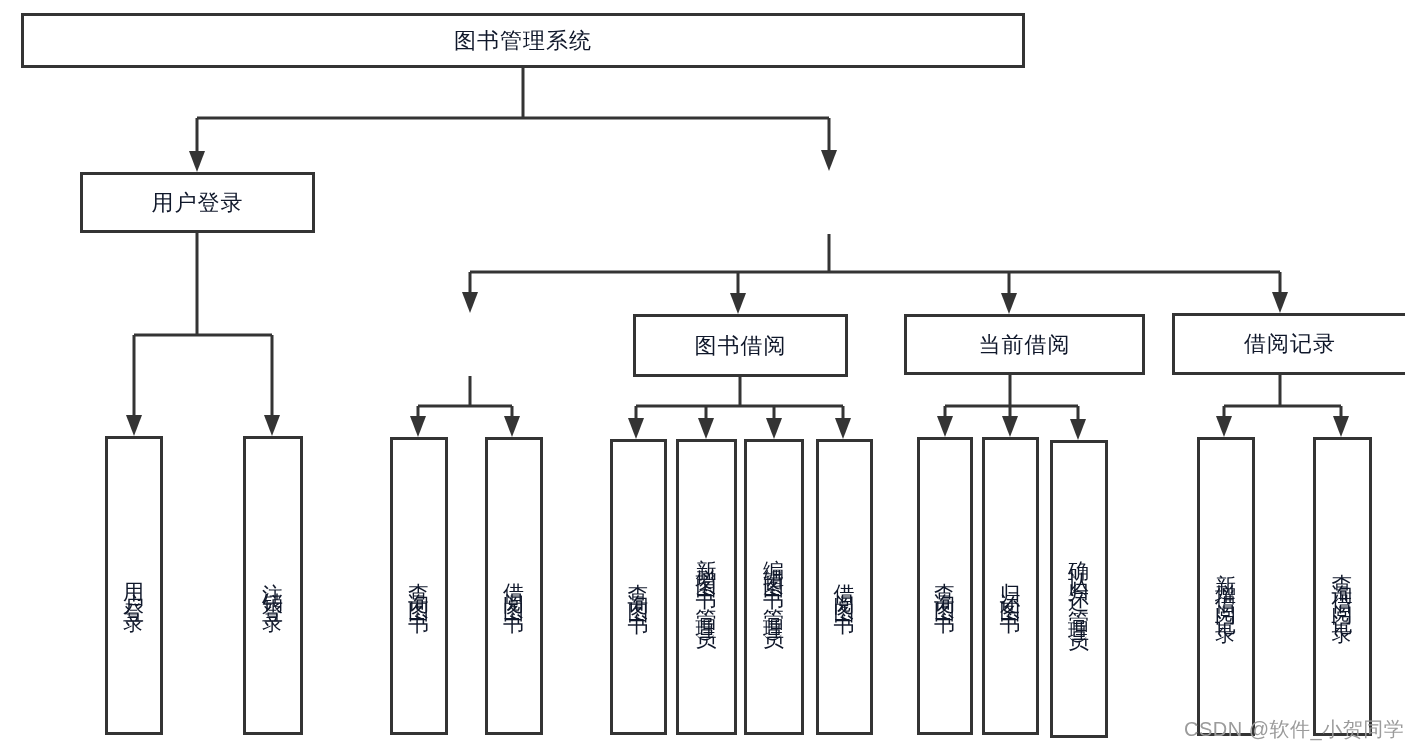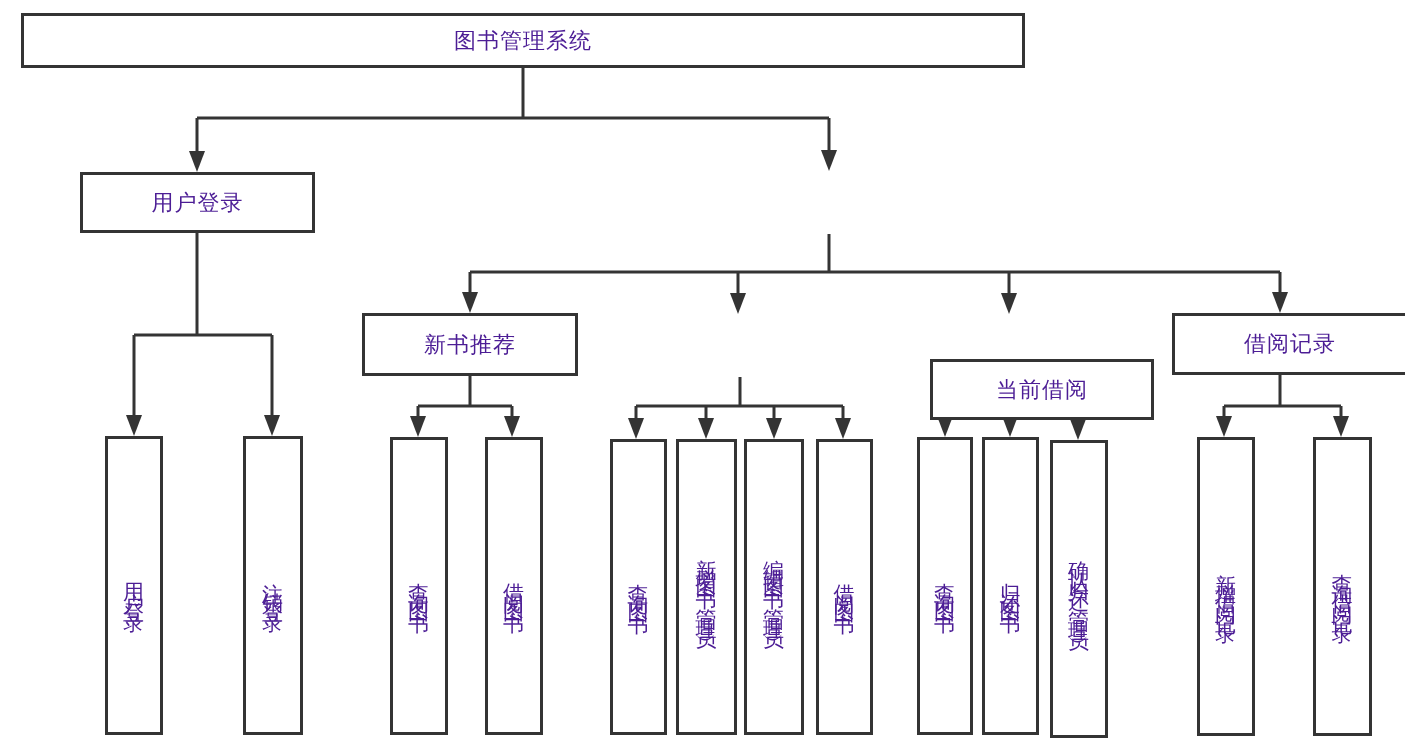--- a/index.html
+++ b/index.html
@@ -23,21 +23,21 @@
     pointer-events: none;
   }
   .box {
     position: absolute;
     box-sizing: border-box;
     border: 3px solid #343434;
     background: #ffffff;
     display: flex;
     align-items: center;
     justify-content: center;
-    color: #4c1d95;
+    color: #0f172a;
     z-index: 2;
   }
   .hlabel {
     font-size: 22px;
     letter-spacing: 1px;
     white-space: nowrap;
   }
   .vlabel {
     writing-mode: vertical-rl;
     text-orientation: mixed;
@@ -107,24 +107,24 @@
   </svg>
 
   <div class="box" style="left:21px; top:13px; width:1004px; height:55px;">
     <span class="root-label">图书管理系统</span>
   </div>
 
   <div class="box" style="left:80px; top:172px; width:235px; height:61px;">
     <span class="hlabel">用户登录</span>
   </div>
 
-  <div class="box" style="left:362px; top:313px; width:216px; height:63px;">
-    <span class="hlabel">新书推荐</span>
+  <div class="box" style="left:633px; top:314px; width:215px; height:63px;">
+    <span class="hlabel">图书借阅</span>
   </div>
-  <div class="box" style="left:930px; top:314px; width:224px; height:61px;margin-top:45px;">
+  <div class="box" style="left:904px; top:314px; width:241px; height:61px;">
     <span class="hlabel">当前借阅</span>
   </div>
   <div class="box" style="left:1172px; top:313px; width:236px; height:62px;">
     <span class="hlabel">借阅记录</span>
   </div>
 
   <div class="box" style="left:105px; top:436px; width:58px; height:299px;">
     <span class="vlabel">用户登录</span>
   </div>
   <div class="box" style="left:243px; top:436px; width:60px; height:299px;">
@@ -161,14 +161,15 @@
     <span class="vlabel">确认归还（管理员）</span>
   </div>
 
   <div class="box" style="left:1197px; top:437px; width:58px; height:299px;">
     <span class="vlabel">新增借阅记录</span>
   </div>
   <div class="box" style="left:1313px; top:437px; width:59px; height:299px;">
     <span class="vlabel">查询借阅记录</span>
   </div>
 
+  <div id="watermark">CSDN @软件_小贺同学</div>
 
 </div>
 
 </body></html>

